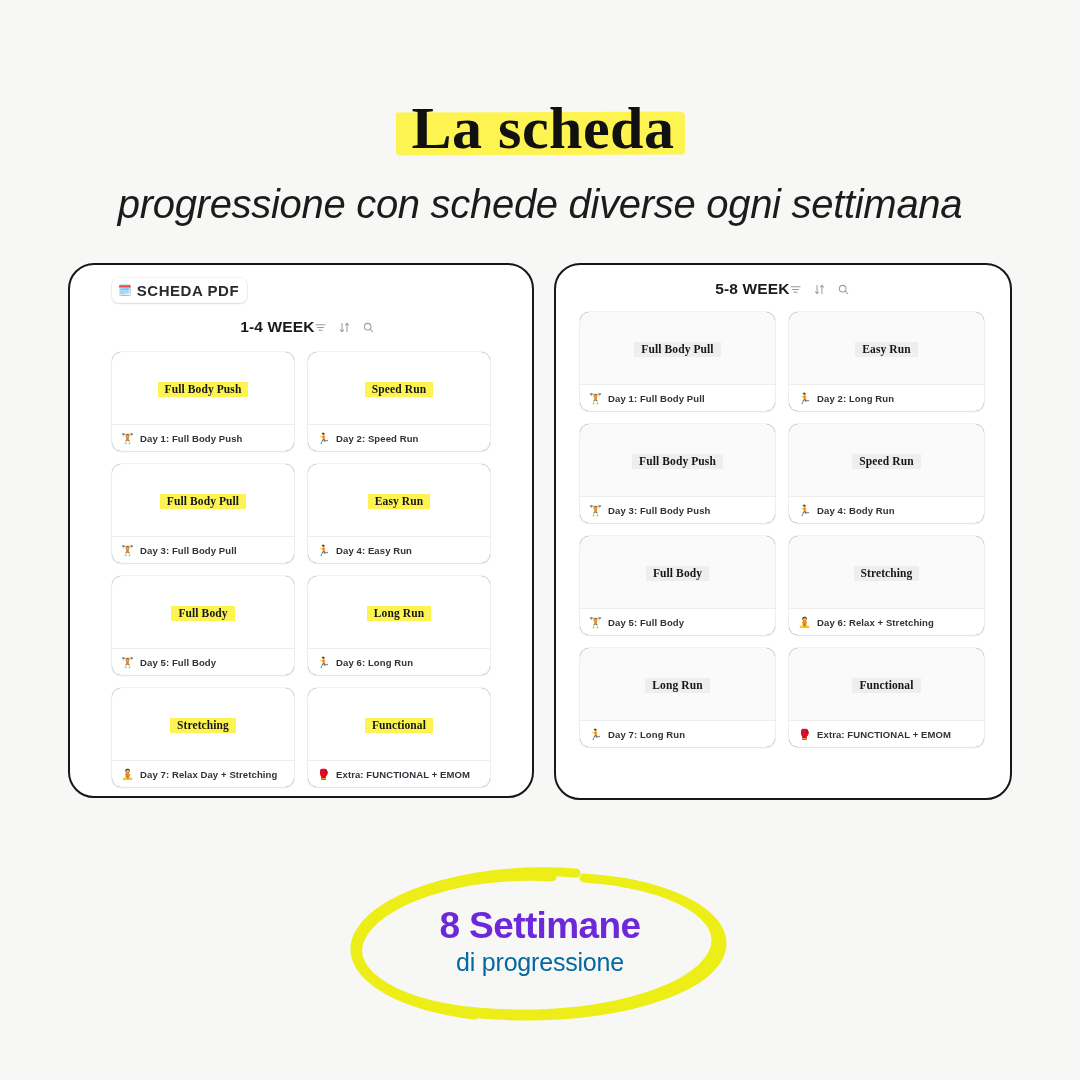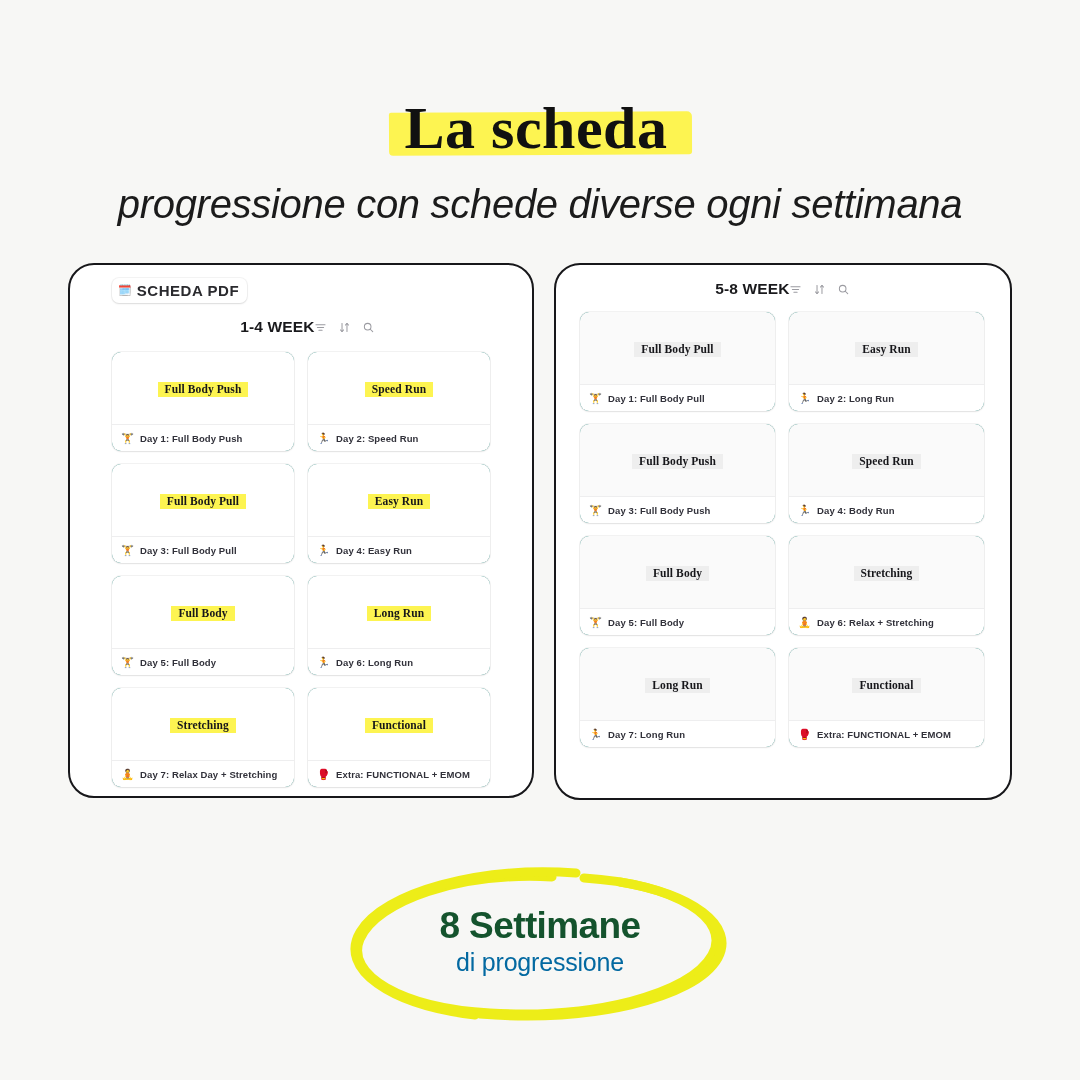--- a/index.html
+++ b/index.html
@@ -29,21 +29,21 @@
   }
 
   .hero-title {
     display: inline-block;
     position: relative;
     font-family: "Liberation Serif", serif;
     font-size: 60px;
     font-weight: 700;
     color: #111111;
     letter-spacing: 0.5px;
-    padding: 2px 24px 4px 16px;
+    padding: 2px 10px 4px 16px;
     z-index: 1;
   }
   .hero-title::before {
     content: "";
     position: absolute;
     left: 0; right: 0;
     top: 16px;
     bottom: 7px;
     background: #fdf451;
     z-index: -1;
@@ -207,21 +207,21 @@
   }
   .footer-ellipse {
     position: absolute;
     inset: 0;
     z-index: 0;
   }
   .footer-text { position: relative; z-index: 1; text-align: center; }
   .footer-big {
     font-size: 37px;
     font-weight: 700;
-    color: #14532d;
+    color: #6d28d9;
     letter-spacing: -0.6px;
     line-height: 1.05;
   }
   .footer-small {
     margin-top: 2px;
     font-size: 25px;
     font-weight: 300;
     color: #0369a1;
     letter-spacing: -0.2px;
   }

